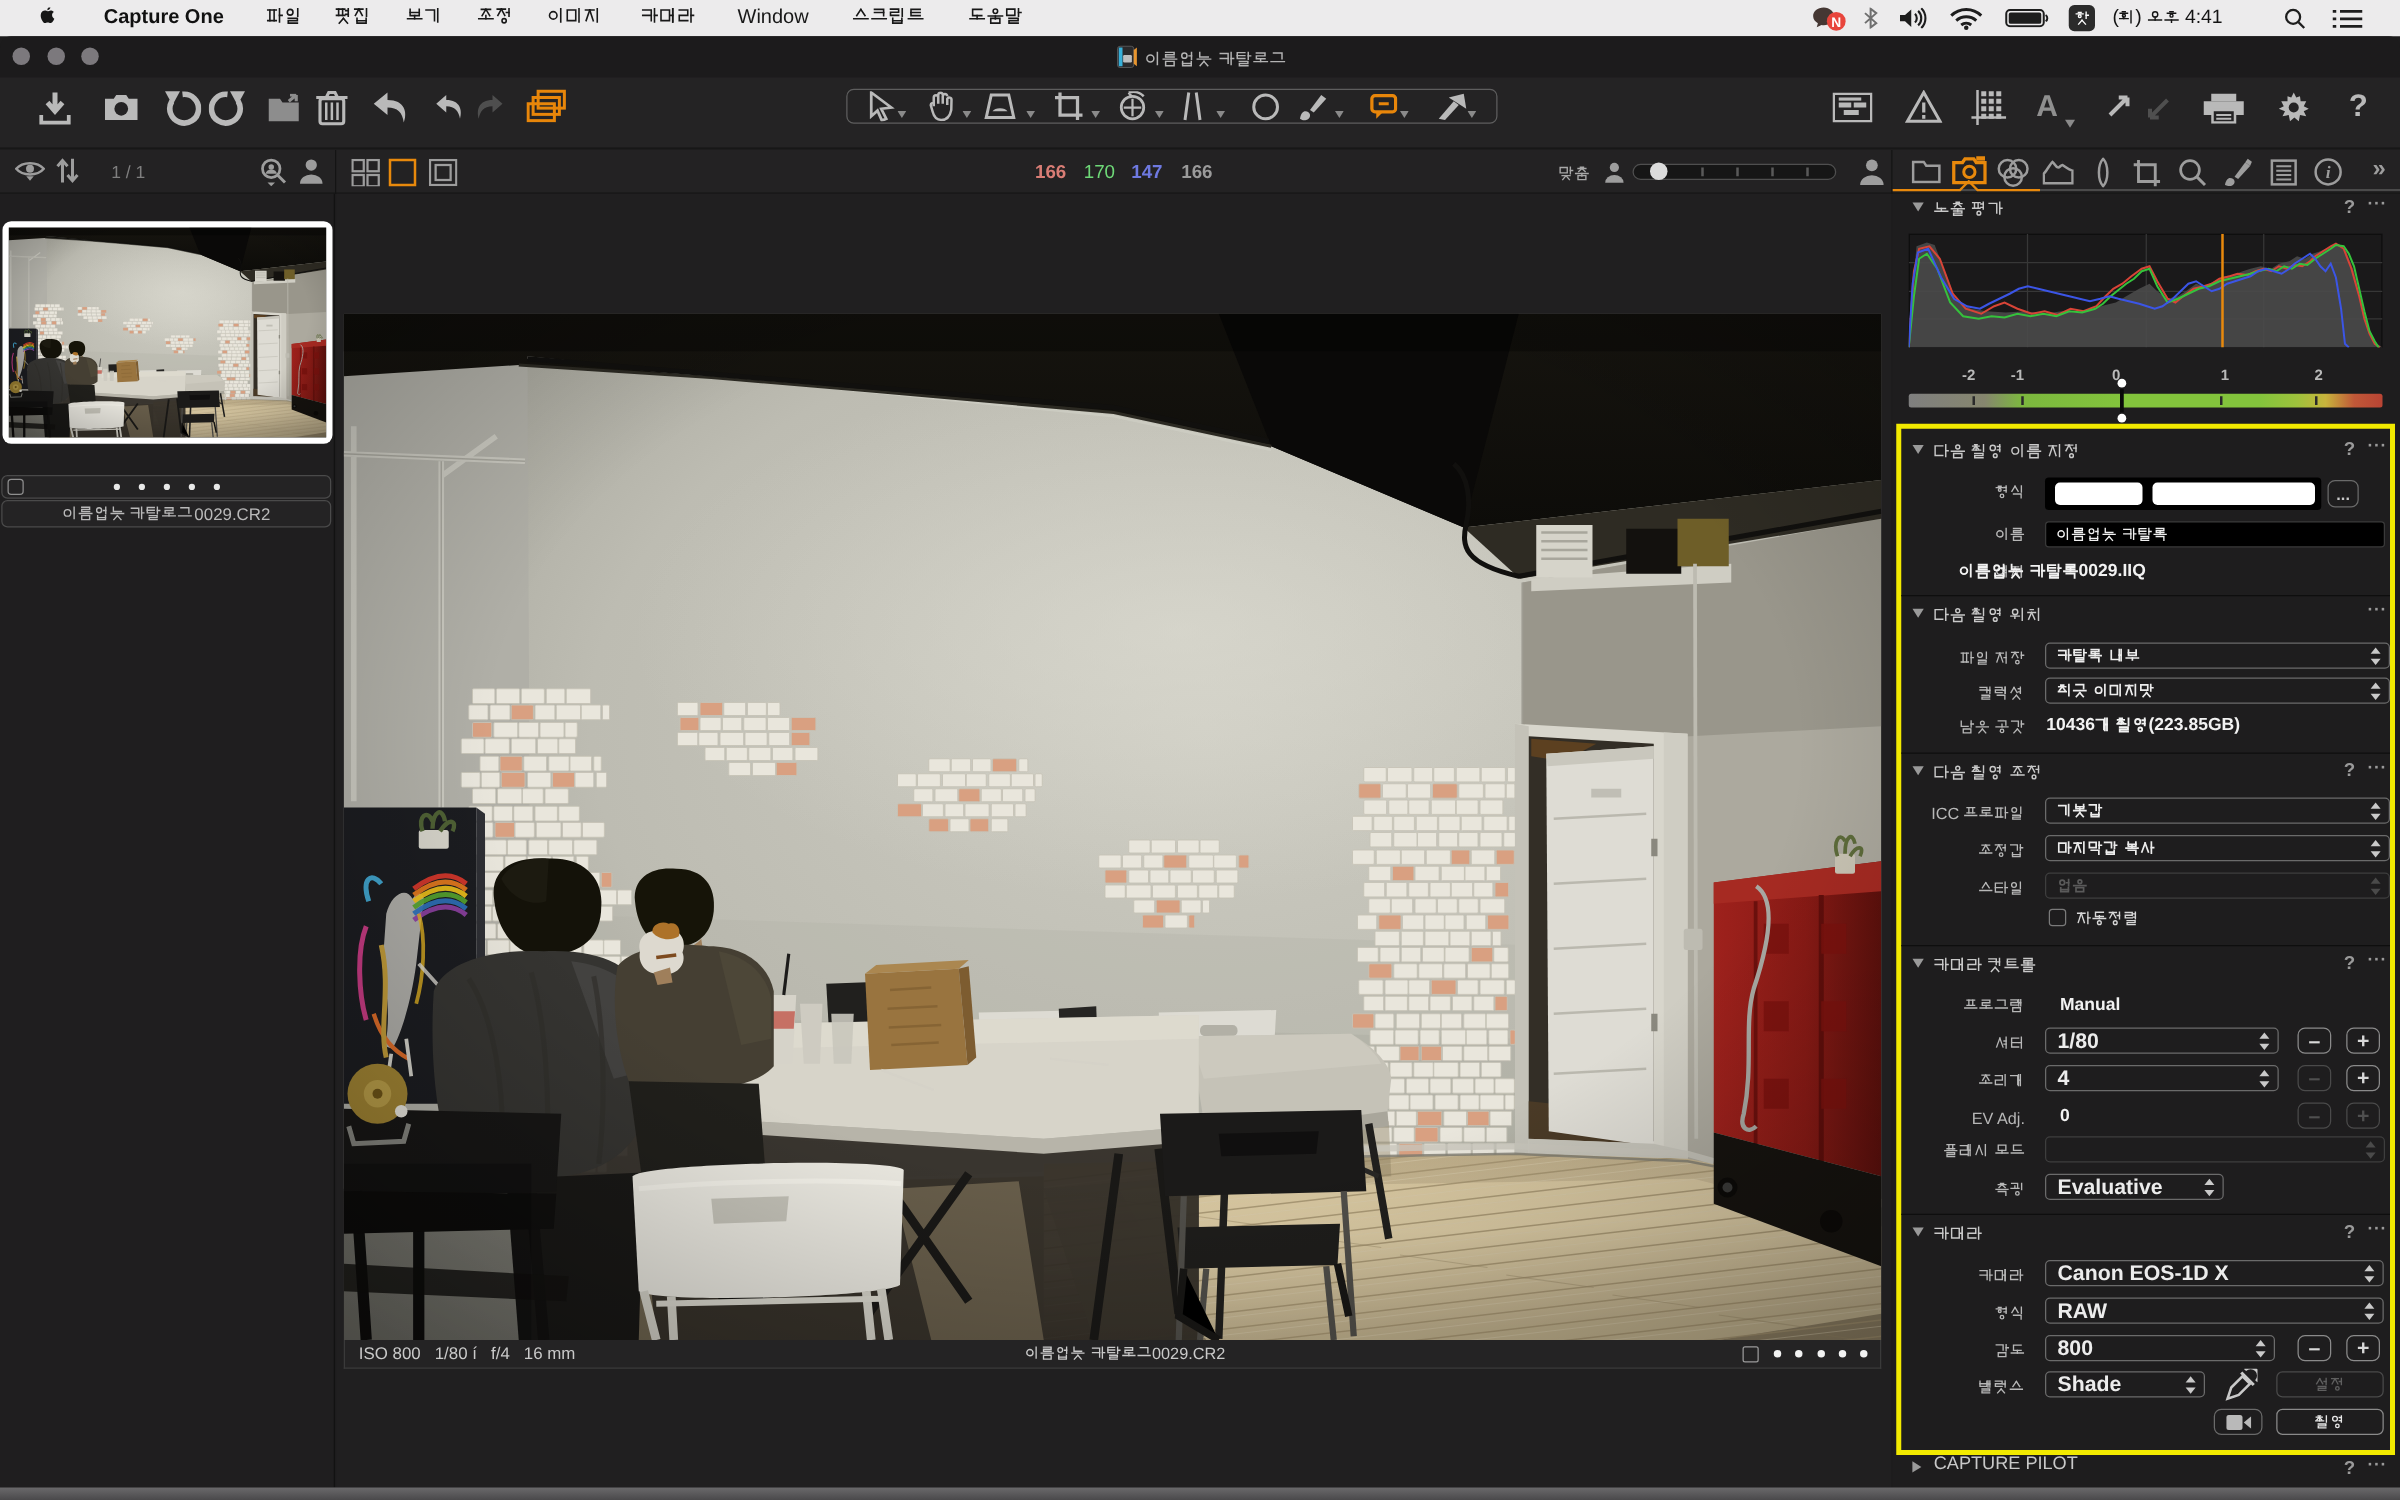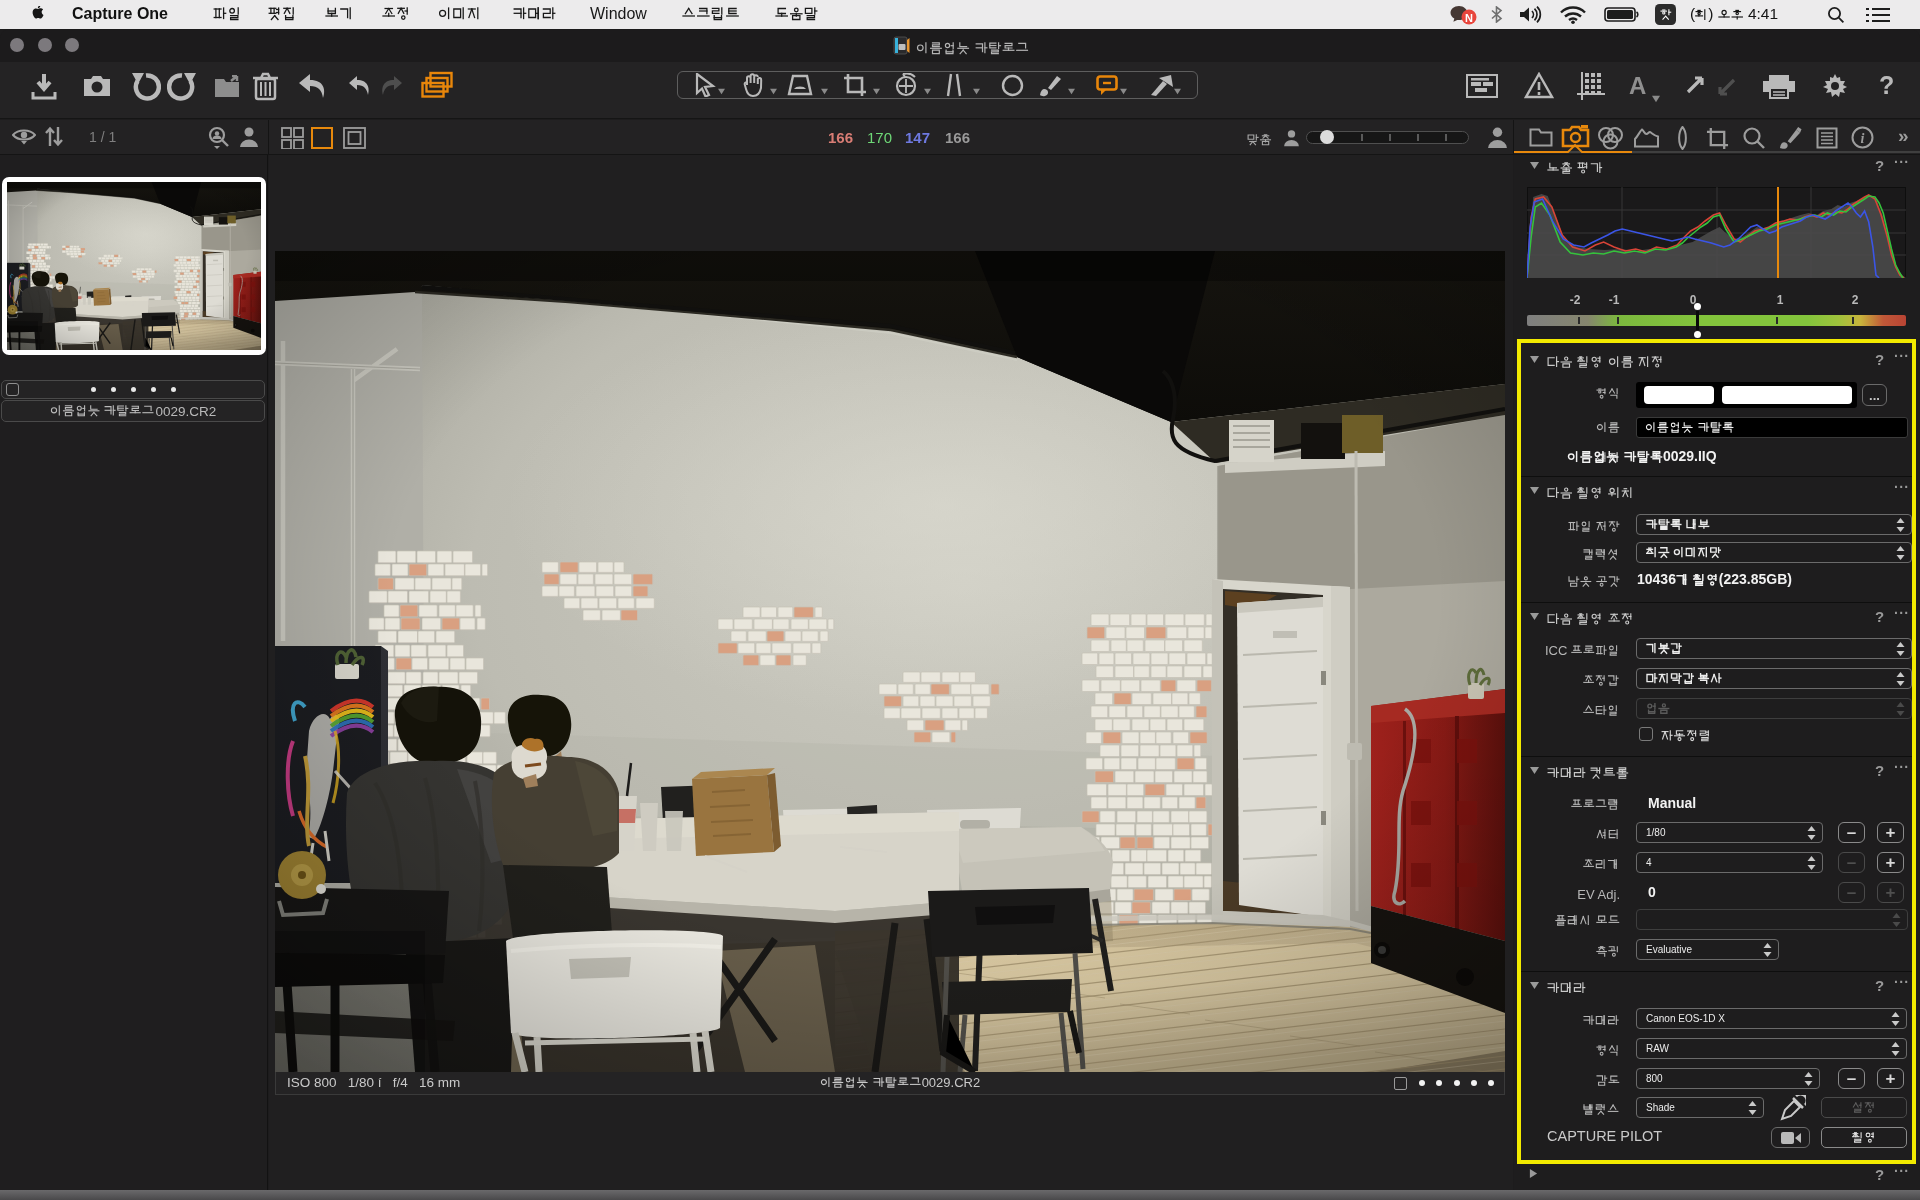--- a/index.html
+++ b/index.html
@@ -1,34 +1,34 @@
 <!DOCTYPE html>
 <html><head><meta charset="utf-8">
 <style>
 *{margin:0;padding:0;box-sizing:border-box}
 html,body{width:1920px;height:1200px;overflow:hidden;background:#1d1c1d;
   font-family:"Liberation Sans",sans-serif;-webkit-font-smoothing:antialiased}
 .abs{position:absolute}
 svg.kg{display:inline-block}
 .lbl{position:absolute;text-align:right;color:#b7b7b7;font-size:13px}
 .ctl{position:absolute;border:1.5px solid #6b6b6b;border-radius:4px;color:#ececec;
-  font-size:10px;font-weight:normal;display:flex;align-items:center;padding-left:9px}
+  font-size:17px;font-weight:bold;display:flex;align-items:center;padding-left:9px}
 .ctl.dim{border-color:#3e3e3e;color:#5a5a5a}
 .btn{position:absolute;border:1.5px solid #8a8a8a;border-radius:6px;display:flex;
   align-items:center;justify-content:center;color:#dcdcdc}
 .btn.dim{border-color:#4a4a4a;color:#555}
 .qm{position:absolute;color:#9a9a9a;font-size:15px;font-weight:bold}
 .dots3{position:absolute;color:#9a9a9a;font-size:14px;font-weight:bold;letter-spacing:0.5px}
 </style></head><body>
 <div class="abs" style="left:0;top:0;width:1920px;height:29px;background:#ecebec">
     <svg class="abs" style="left:31px;top:6px" width="17" height="17" viewBox="0 0 17 17">
       <path fill="#161616" d="M12.3 9.1c0-2 1.7-3 1.8-3.1-1-1.4-2.5-1.6-3-1.6-1.3-.1-2.5.8-3.2.8-.7 0-1.7-.8-2.8-.7C3.7 4.5 2.4 5.3 1.7 6.6.2 9.2 1.3 13 2.7 15c.7 1 1.5 2.2 2.6 2.1 1-.1 1.4-.7 2.7-.7 1.2 0 1.6.7 2.8.7 1.1 0 1.9-1 2.6-2 .8-1.2 1.1-2.3 1.2-2.4-.1-.1-2.3-.9-2.3-3.6z" transform="scale(0.8) translate(1,-1.5)"></path>
       <path fill="#161616" d="M9.9 3.1c.5-.7 .9-1.6 .8-2.6-.8 0-1.8 .6-2.3 1.3-.5 .6-1 1.6-.8 2.5 .9 .1 1.8-.5 2.3-1.2z" transform="scale(0.8) translate(1,-1.5)"></path>
     </svg>
-    <div class="abs" style="left:72px;top:5px;font-size:16px;font-weight:bold;color:#111">Capture One</div>
+    <div class="abs" style="left:83px;top:5px;font-size:16px;font-weight:bold;color:#111">Capture One</div>
     <div class="abs" style="left:213px;top:5px"><svg class="kg" width="29" height="16" viewBox="0 0 29 16" style="vertical-align:-0.18em" fill="none" stroke="#181818" stroke-width="1.27" stroke-linecap="square">
         <path d="M1.2 3.0 L8.0 3.0"></path>
         <path d="M2.9 3.0 L2.9 11.5"></path>
         <path d="M6.3 3.0 L6.3 11.5"></path>
         <path d="M1.2 11.5 L8.0 11.5"></path>
         <path d="M10.6 2.0 L10.6 12.5"></path>
         <path d="M10.6 7.3 L12.7 7.3"></path>
         <circle cx="19.1" cy="4.8" r="2.3"></circle>
         <path d="M25.2 2.0 L25.2 8.0"></path>
         <path d="M17.6 9.7 L24.9 9.7 L24.9 11.6 L17.6 11.6 L17.6 13.5 L24.9 13.5"></path>
@@ -2696,15 +2696,15 @@
       <circle cx="16.0" cy="4.0" r="1.9"></circle>
       <path d="M21.1 1.7 L21.1 6.7"></path>
       <path d="M19.4 3.0 L21.1 3.0"></path>
       <path d="M19.4 5.5 L21.1 5.5"></path>
       <circle cx="17.9" cy="9.7" r="1.4"></circle>
     </svg>
   </div>
 <svg class="abs" style="left:1529px;top:1168px" width="9" height="11" viewBox="0 0 10 10">
     <path d="M1 0 L9 5 L1 10 Z" fill="#9a9a9a"></path>
   </svg>
-<div class="abs" style="left:1547px;top:1128px;font-size:14.5px;color:#c9c9c9">CAPTURE PILOT</div>
+<div class="abs" style="left:1547px;top:1163px;font-size:14.5px;color:#c9c9c9">CAPTURE PILOT</div>
 <div class="qm" style="left:1875px;top:1166px">?</div>
 <div class="dots3" style="left:1894px;top:1163px">···</div>
 <div class="abs" style="left:0;top:1190px;width:1920px;height:10px;background:linear-gradient(180deg,#6a696b,#4a494b)"></div>
 </body></html>

